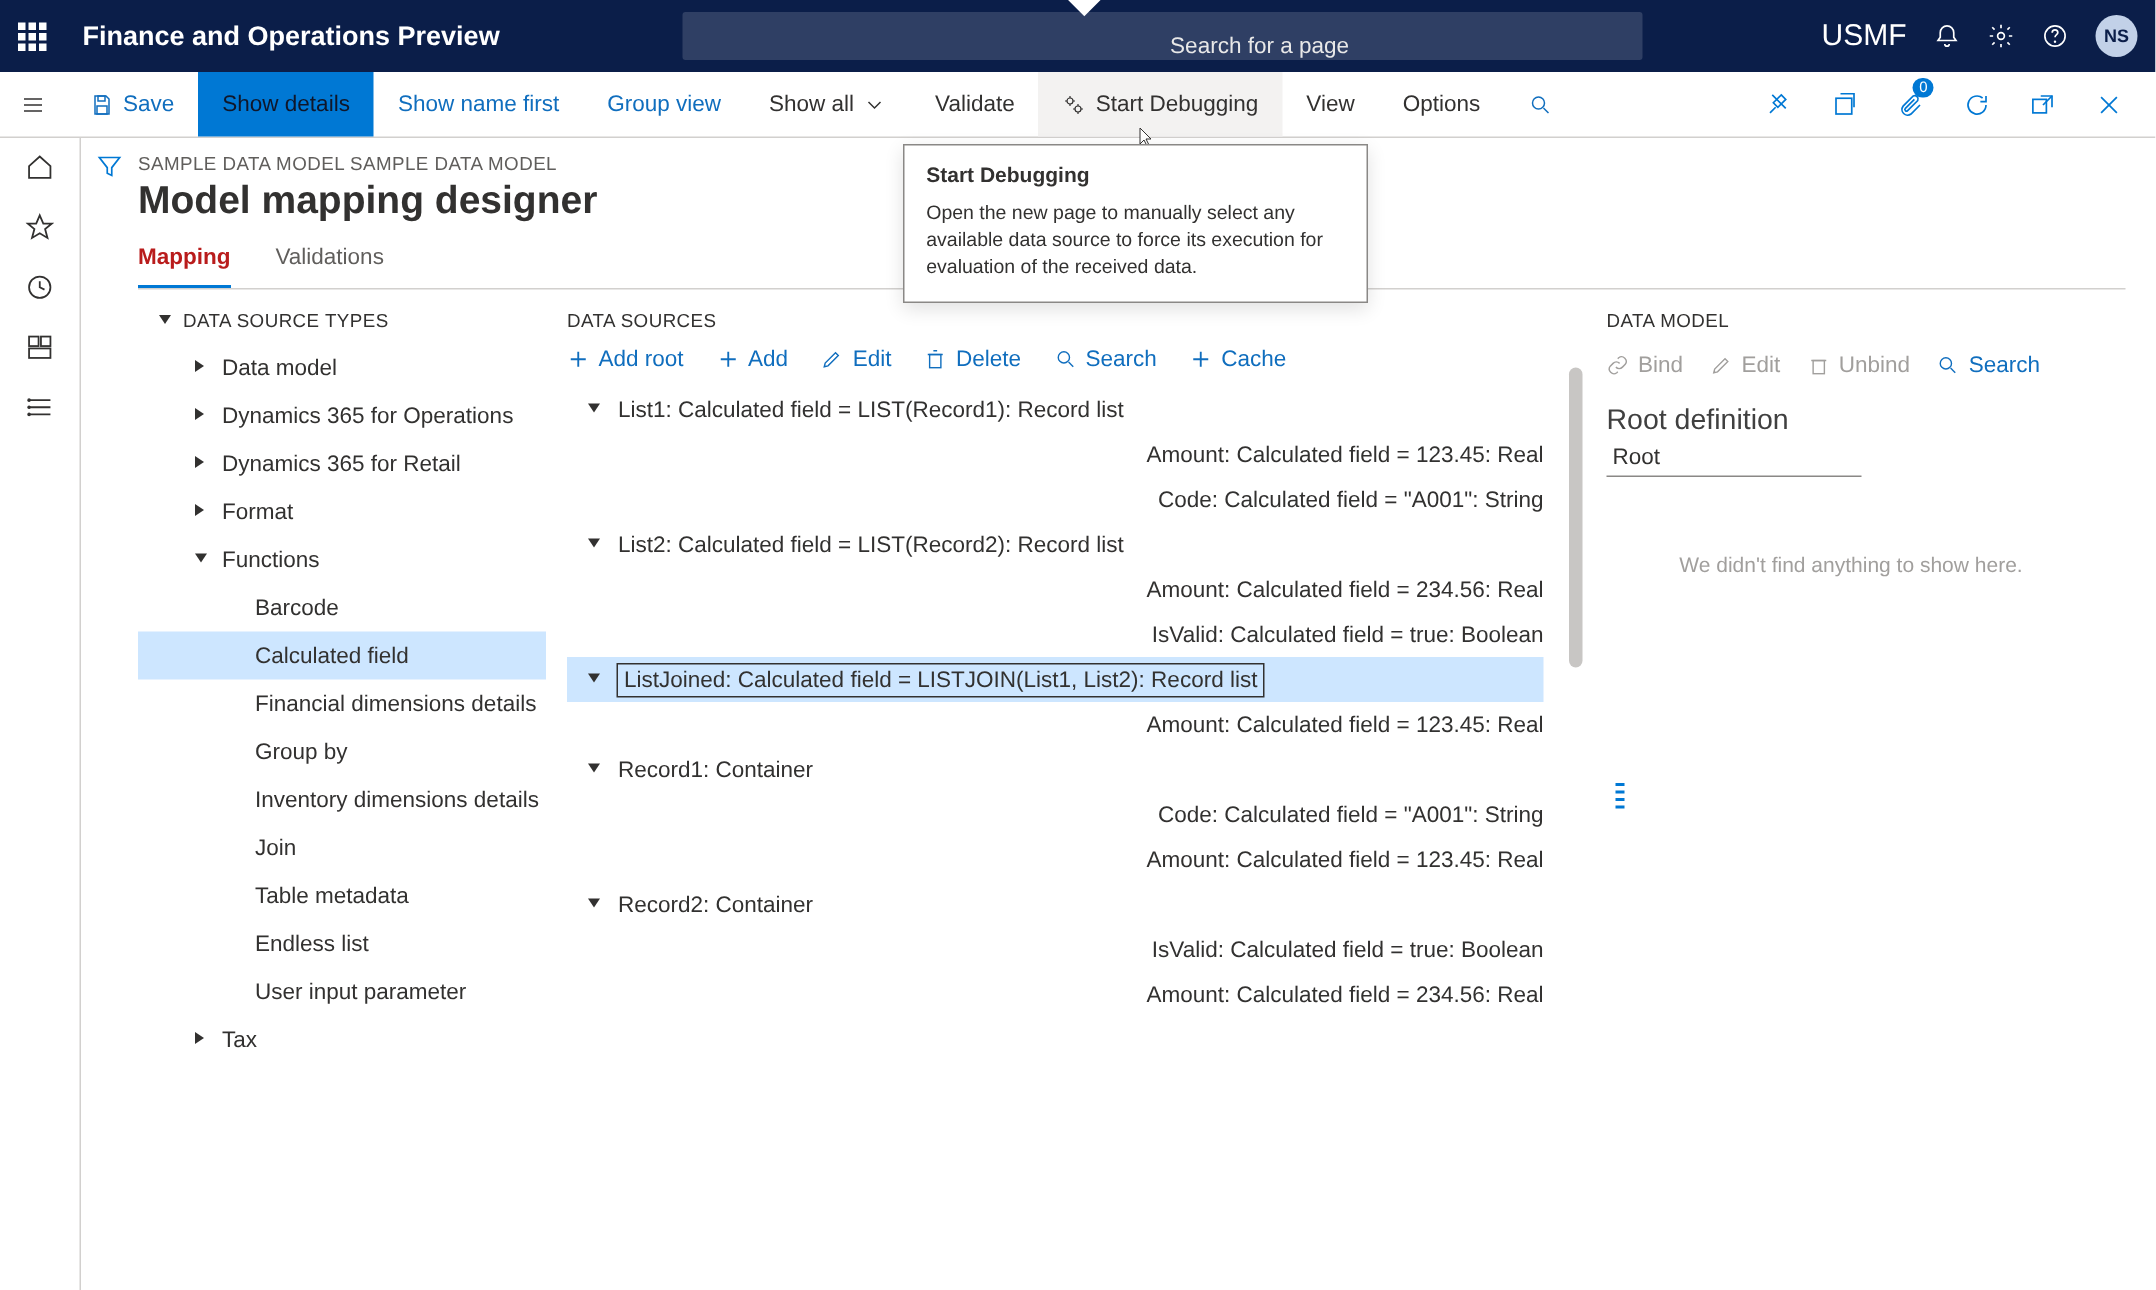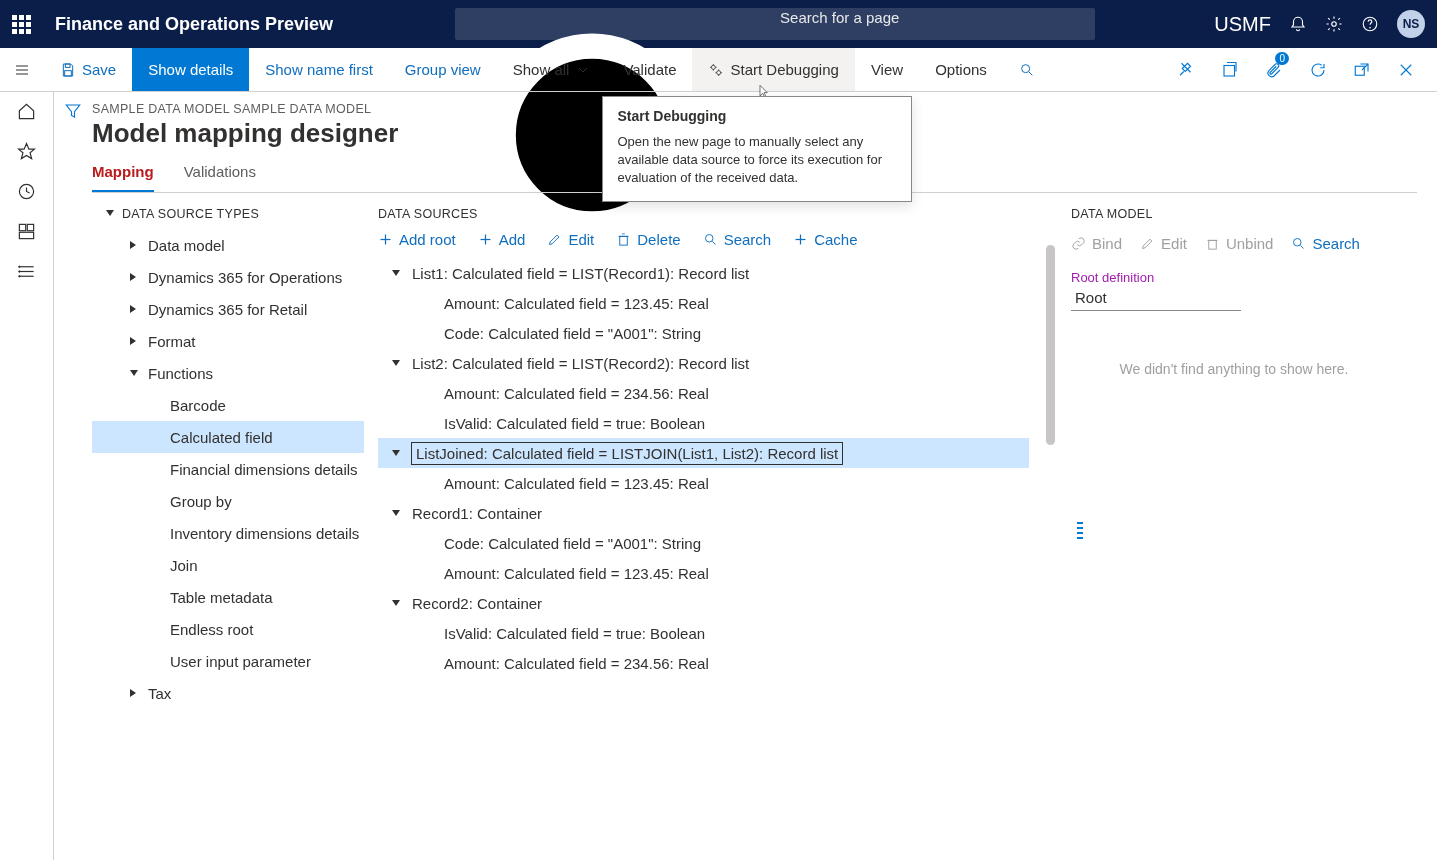--- a/index.html
+++ b/index.html
@@ -3,31 +3,31 @@
 <meta charset="utf-8">
 <style>
   * { box-sizing: border-box; }
   html, body { margin:0; padding:0; height:100%; font-family: "Segoe UI", Arial, sans-serif; font-size:14px; color:#323130; background:#fff; overflow:hidden; }
   :root { --navy:#0b1e49; --blue:#106ebe; --lightblue:#cde6ff; --hoverblue:#e6f2fb; --border:#d2d0ce; --muted:#605e5c; }
 
   .topbar { height:48px; background:var(--navy); color:#fff; display:flex; align-items:center; gap:12px; padding:0 12px; }
   .waffle { display:grid; grid-template-columns:repeat(3,5px); grid-template-rows:repeat(3,5px); gap:2px; }
   .waffle span { background:#fff; width:5px; height:5px; }
   .app-title { font-size:18px; font-weight:600; margin-left:12px; white-space:nowrap; }
-  .search-global { flex:1; max-width:640px; margin-left:110px; height:32px; background:rgba(255,255,255,.15); display:flex; align-items:flex-start; gap:8px; padding:0 10px; border-radius:2px; color:#fff; }
+  .search-global { flex:1; max-width:640px; margin-left:110px; height:32px; background:rgba(255,255,255,.15); display:flex; align-items:flex-end; gap:8px; padding:0 10px; border-radius:2px; color:#fff; }
   .search-global input { background:transparent; border:none; outline:none; color:#fff; font-size:15px; width:100%; }
   .search-global input::placeholder { color:#e8e8e8; }
   .top-right { display:flex; align-items:center; gap:18px; margin-left:auto; }
   .top-icon { display:flex; align-items:center; justify-content:center; cursor:pointer; }
   .top-icon svg { width:18px; height:18px; stroke:#fff; fill:none; }
   .avatar { width:28px; height:28px; border-radius:50%; background:#c2d1e8; color:var(--navy); display:flex; align-items:center; justify-content:center; font-size:12px; font-weight:600;}
 
   .actionbar { height:44px; border-bottom:1px solid var(--border); display:flex; align-items:stretch; position:relative; }
   .ab-btn { display:flex; align-items:center; gap:6px; padding:0 16px; font-size:15px; cursor:pointer; }
-  .ab-btn.primary { background:#0078d4; color:#ffffff; }
+  .ab-btn.primary { background:#0078d4; color:#0f172a; }
   .ab-btn.blue-text { color:var(--blue); }
   .ab-btn.hover { background:#f3f2f1; }
   .ab-btn svg { width:16px; height:16px; }
   .ab-spacer { flex:1; }
   .ab-right { display:flex; align-items:center; gap:2px; padding-right:10px; }
   .ab-right .ab-icon { width:42px; display:flex; align-items:center; justify-content:center; cursor:pointer; height:100%; position:relative; }
   .ab-right .ab-icon svg { width:18px; height:18px; stroke:#0078d4; fill:none; }
   .badge { position:absolute; top:4px; right:6px; background:#0078d4; color:#fff; border-radius:8px; font-size:10px; padding:0 4px; line-height:13px;}
 
   .cursor { position:absolute; top:36px; left:62px; pointer-events:none; }
@@ -67,31 +67,31 @@
   .ind1 { padding-left:38px;} .ind2 { padding-left:60px;}
 
   
   .ds-toolbar { display:flex; align-items:center; gap:22px; margin:10px 0 10px 0; }
   .ds-btn { color:var(--blue); display:flex; align-items:center; gap:6px; cursor:pointer; font-size:15px;}
   .ds-btn svg { width:15px; height:15px; stroke:var(--blue); fill:none;}
 
   .ds-tree { font-size:15px; padding-right:18px; }
   .ds-row { display:flex; align-items:center; min-height:30px; padding:2px 0; white-space:nowrap; }
   .ds-row .caret { margin-right:10px; }
-  .dsi0 { padding-left:14px;align-items:center; } .dsi1 { padding-left:46px; }
+  .dsi0 { padding-left:14px;align-items:center; } .dsi1 { padding-left:46px;justify-content:flex-end; }
   .ds-selected { background:#cde6ff; }
   .ds-selected .txt { outline:1px solid #323130; padding:2px 4px;}
   .scroll-thumb { position:absolute; right:2px; top:52px; width:9px; height:200px; background:#c8c6c4; border-radius:5px;}
 
   
   .dm-toolbar { display:flex; align-items:center; gap:18px; margin:14px 0 8px; color:#a19f9d; }
   .dm-btn { display:flex; align-items:center; gap:6px; font-size:15px; }
   .dm-btn.active { color:var(--blue); cursor:pointer; }
   .dm-btn svg { width:15px; height:15px; }
-  .field-label { font-size:13px; color:#a21caf; margin-top:18px;}
+  .field-label { font-size:19px; color:#404040; margin-top:18px;}
   .field-val { font-size:15px; border-bottom:1px solid #8a8886; padding:4px 0 4px 4px; width:170px;}
   .empty-msg { color:#a19f9d; font-size:14px; text-align:center; margin-top:50px;}
   .drag-handle { position:absolute; right:354px; top:430px; width:6px; height:22px; display:flex; flex-direction:column; gap:3px;}
   .drag-handle span{ width:6px; height:2px; background:#0078d4;}
 </style>
 </head>
 <body>
 
 <div class="topbar">
   <div class="top-icon">
@@ -320,21 +320,21 @@
               <div class="tree-row ind2">
                 <span class="caret none"></span>
                 <span>Join</span>
               </div>
               <div class="tree-row ind2">
                 <span class="caret none"></span>
                 <span>Table metadata</span>
               </div>
               <div class="tree-row ind2">
                 <span class="caret none"></span>
-                <span>Endless root</span>
+                <span>Endless list</span>
               </div>
               <div class="tree-row ind2">
                 <span class="caret none"></span>
                 <span>User input parameter</span>
               </div>
               <div class="tree-row ind1">
                 <span class="caret right"></span>
                 <span>Tax</span>
               </div>
             </div>

